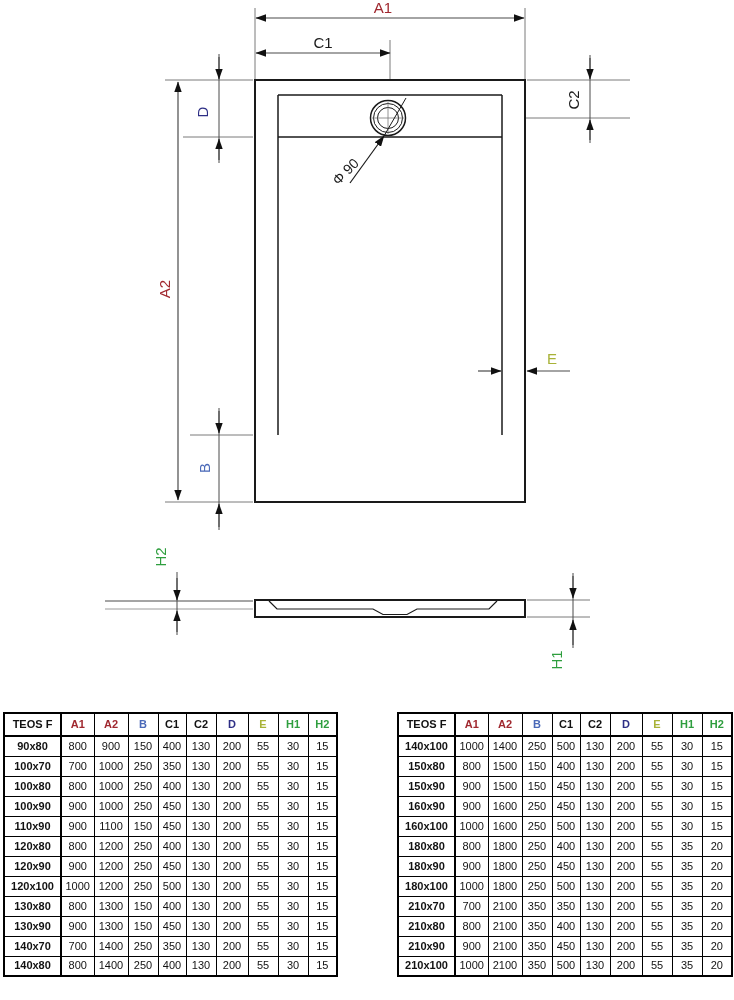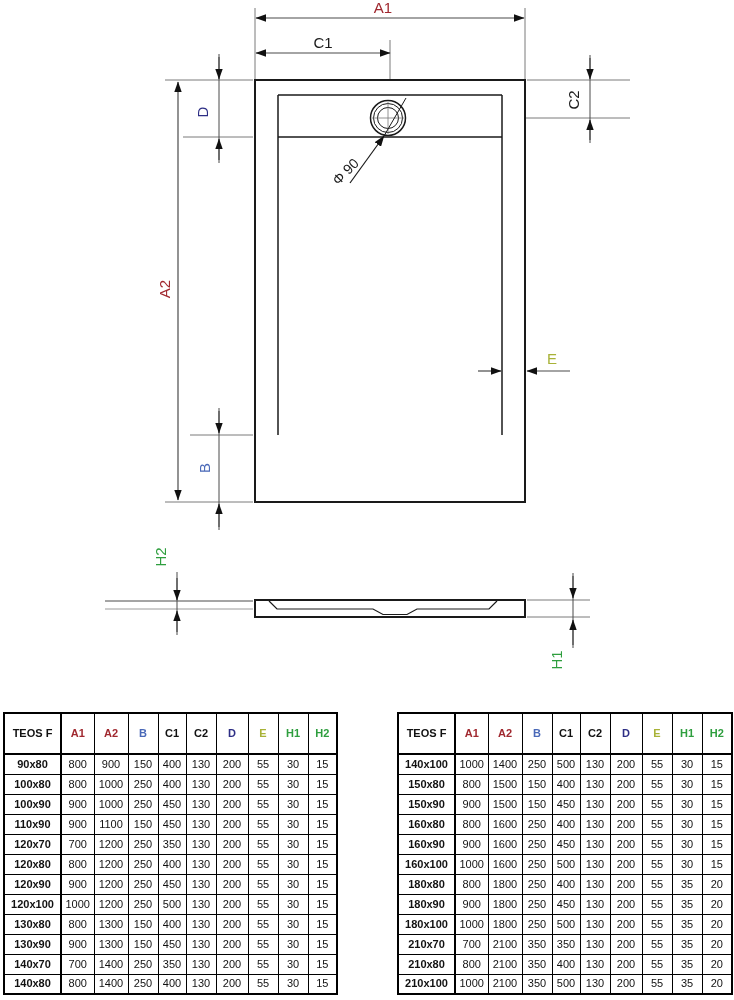--- a/index.html
+++ b/index.html
@@ -6,21 +6,21 @@
   .page{position:relative;width:734px;height:1000px;background:#fff;overflow:hidden;
         font-family:"Liberation Sans",sans-serif;}
   svg{position:absolute;left:0;top:0;}
   svg text{font-family:"Liberation Sans",sans-serif;}
   .dim-table{position:absolute;top:712px;border-collapse:collapse;table-layout:fixed;
              background:#fff;border:2px solid #000;}
   .dim-table th,.dim-table td{border:1px solid #000;text-align:center;vertical-align:middle;
              padding:0;font-size:11px;line-height:1;color:#111;}
   .dim-table th{font-weight:bold;}
   .dim-table td{font-weight:normal;}
-  .dim-table thead tr{height:41px;}
+  .dim-table thead tr{height:23px;}
   .dim-table tbody tr{height:20px;}
   .dim-table thead th{border-bottom:2px solid #000;}
   .dim-table tr > :first-child{border-right:2px solid #000;}
   #table-left{left:3px;width:333px;}
   #table-right{left:397px;width:334px;}
 </style>
 </head>
 <body>
 
 <div class="page">
@@ -169,20 +169,32 @@
           <td>900</td>
           <td>150</td>
           <td>400</td>
           <td>130</td>
           <td>200</td>
           <td>55</td>
           <td>30</td>
           <td>15</td>
         </tr>
         <tr>
+          <th>100x70</th>
+          <td>700</td>
+          <td>1000</td>
+          <td>250</td>
+          <td>350</td>
+          <td>130</td>
+          <td>200</td>
+          <td>55</td>
+          <td>30</td>
+          <td>15</td>
+        </tr>
+        <tr>
           <th>100x80</th>
           <td>800</td>
           <td>1000</td>
           <td>250</td>
           <td>400</td>
           <td>130</td>
           <td>200</td>
           <td>55</td>
           <td>30</td>
           <td>15</td>
@@ -198,32 +210,20 @@
           <td>55</td>
           <td>30</td>
           <td>15</td>
         </tr>
         <tr>
           <th>110x90</th>
           <td>900</td>
           <td>1100</td>
           <td>150</td>
           <td>450</td>
-          <td>130</td>
-          <td>200</td>
-          <td>55</td>
-          <td>30</td>
-          <td>15</td>
-        </tr>
-        <tr>
-          <th>120x70</th>
-          <td>700</td>
-          <td>1200</td>
-          <td>250</td>
-          <td>350</td>
           <td>130</td>
           <td>200</td>
           <td>55</td>
           <td>30</td>
           <td>15</td>
         </tr>
         <tr>
           <th>120x80</th>
           <td>800</td>
           <td>1200</td>
@@ -368,32 +368,20 @@
           <td>1500</td>
           <td>150</td>
           <td>450</td>
           <td>130</td>
           <td>200</td>
           <td>55</td>
           <td>30</td>
           <td>15</td>
         </tr>
         <tr>
-          <th>160x80</th>
-          <td>800</td>
-          <td>1600</td>
-          <td>250</td>
-          <td>400</td>
-          <td>130</td>
-          <td>200</td>
-          <td>55</td>
-          <td>30</td>
-          <td>15</td>
-        </tr>
-        <tr>
           <th>160x90</th>
           <td>900</td>
           <td>1600</td>
           <td>250</td>
           <td>450</td>
           <td>130</td>
           <td>200</td>
           <td>55</td>
           <td>30</td>
           <td>15</td>
@@ -464,20 +452,32 @@
           <td>2100</td>
           <td>350</td>
           <td>400</td>
           <td>130</td>
           <td>200</td>
           <td>55</td>
           <td>35</td>
           <td>20</td>
         </tr>
         <tr>
+          <th>210x90</th>
+          <td>900</td>
+          <td>2100</td>
+          <td>350</td>
+          <td>450</td>
+          <td>130</td>
+          <td>200</td>
+          <td>55</td>
+          <td>35</td>
+          <td>20</td>
+        </tr>
+        <tr>
           <th>210x100</th>
           <td>1000</td>
           <td>2100</td>
           <td>350</td>
           <td>500</td>
           <td>130</td>
           <td>200</td>
           <td>55</td>
           <td>35</td>
           <td>20</td>

